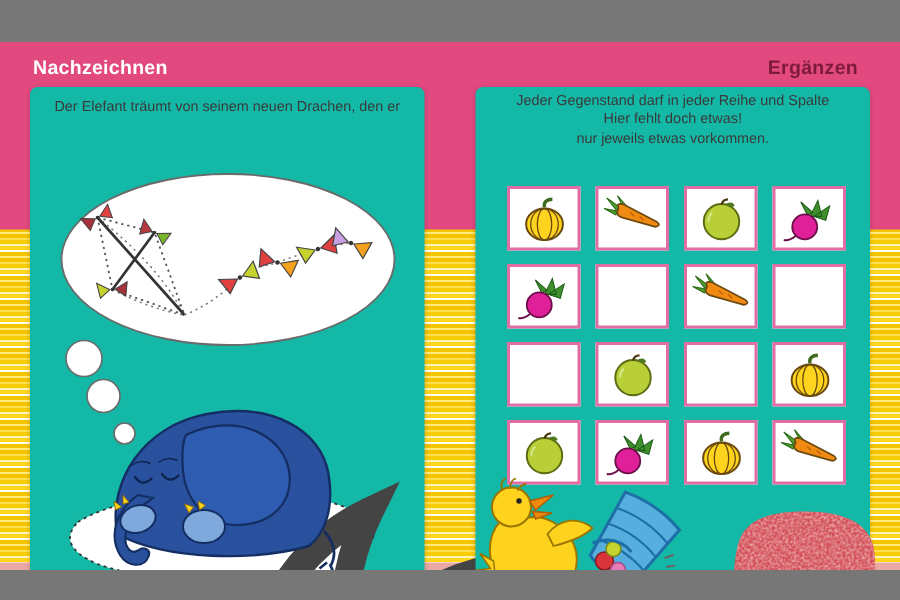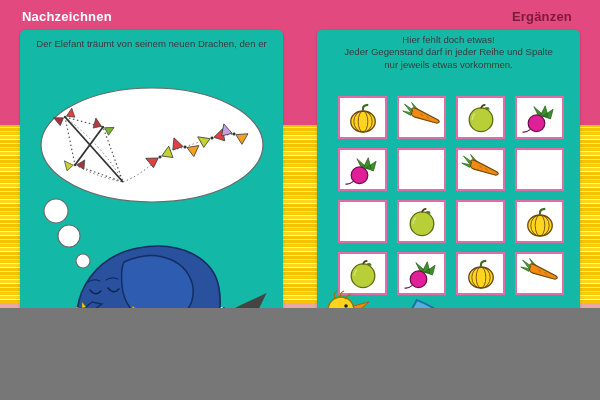--- a/index.html
+++ b/index.html
@@ -1,17 +1,17 @@
 <!DOCTYPE html>
 <html><head>
 <meta charset="utf-8">
 <style>
   html,body{margin:0;padding:0;background:#777;}
-  .stage{position:relative;width:600px;height:308px;overflow:hidden;
-         font-family:"Liberation Sans", sans-serif;background:#f6c900;}
+  .stage{position:relative;width:600px;height:352px;overflow:hidden;
+         font-family:"Liberation Sans", sans-serif;background:#f6c900;margin-top:28px;}
   
   .stripes{position:absolute;inset:0;
     background:repeating-linear-gradient(180deg,
       #f3c400 0px,#f3c400 3px,
       #ffe14d 3px,#ffe14d 4px,
       #f8cd08 4px,#f8cd08 7px,
       #fff4b8 7px,#fff4b8 8px,
       #ffd61e 8px,#ffd61e 11px,
       #fffdf2 11px,#fffdf2 12px,
       #f3c400 12px,#f3c400 15px,
@@ -138,22 +138,22 @@
             <path d="M66,277 l-4,-5 l0,6 Z"></path>
           <path d="M106,284 l-3,-6 l6,2 Z"></path>
             <path d="M113,282 l-1,-6 l5,3 Z"></path>
         </g>
       </g>
     </svg>
   </div>
 
   <div class="page right">
     <div class="instructions">
+      <div>Jeder Gegenstand darf in jeder Reihe und Spalte</div>
       <div>Hier fehlt doch etwas!</div>
-      <div>Jeder Gegenstand darf in jeder Reihe und Spalte</div>
       <div>nur jeweils etwas vorkommen.</div>
     </div>
 
     <div class="grid">
         <div class="cell">
           <svg viewBox="0 0 48 36" class="cell-icon">
             <use href="#icon-pumpkin"></use>
           </svg>
         </div>
         <div class="cell">

